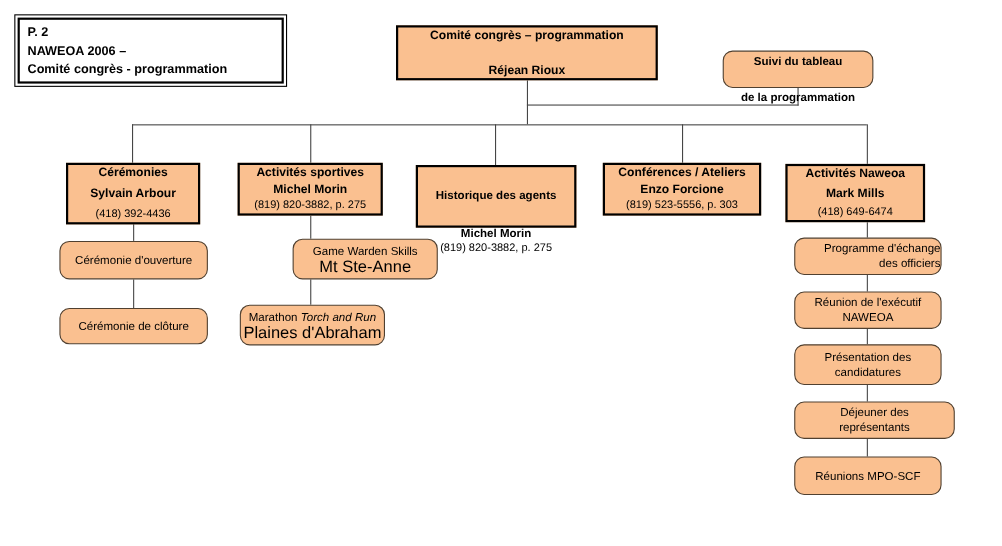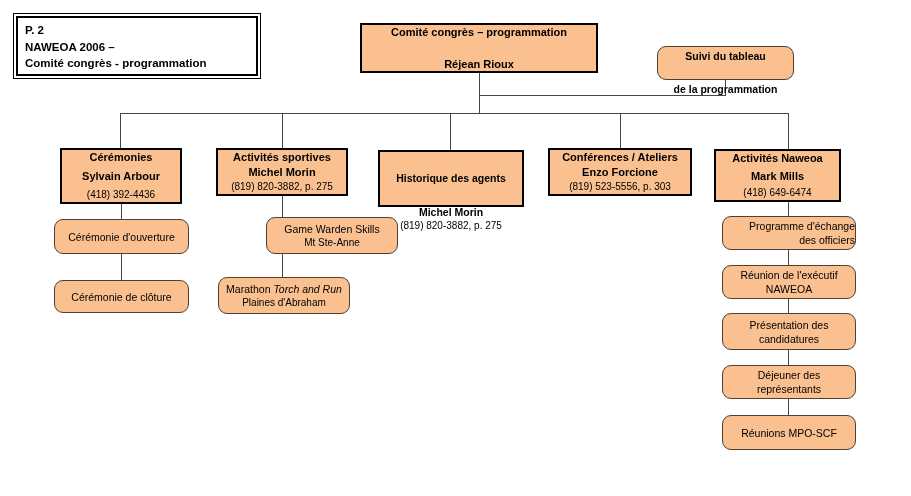--- a/index.html
+++ b/index.html
@@ -52,21 +52,21 @@
     border:1px solid var(--soft-border);
     border-radius:9px;
     display:flex;flex-direction:column;justify-content:center;
     text-align:center;
   }
   .bl{font-weight:bold;font-size:11px;line-height:14.5px;}
   .bl-sm{font-weight:bold;font-size:10.5px;line-height:13.5px;margin-top:20px;}
   .rl{font-weight:normal;font-size:10px;line-height:14px;}
   .rl-sm{font-weight:normal;font-size:10px;line-height:13px;}
   .soft .main{font-size:10.5px;line-height:14px;}
-  .soft .sub{font-size:10px;line-height:13px;}
+  .soft .sub{font-size:15px;line-height:13px;}
   .it{font-style:italic;}
 </style>
 </head>
 <body>
 
 <div class="canvas">
 
   <div class="vline" style="left:479px;top:73px;height:40px;"></div>
   <div class="vline" style="left:725px;top:80px;height:16px;"></div>
   <div class="hline" style="left:479px;top:95px;width:247px;"></div>
@@ -155,21 +155,21 @@
     <div class="main">des officiers</div>
   </div>
   <div class="soft" style="left:722px;top:265px;width:134px;height:34px;">
     <div class="main">Réunion de l'exécutif</div>
     <div class="main">NAWEOA</div>
   </div>
   <div class="soft" style="left:722px;top:313px;width:134px;height:37px;">
     <div class="main">Présentation des</div>
     <div class="main">candidatures</div>
   </div>
-  <div class="soft" style="left:722px;top:365px;width:134px;height:34px;">
+  <div class="soft" style="left:722px;top:365px;width:146px;height:34px;">
     <div class="main">Déjeuner des</div>
     <div class="main">représentants</div>
   </div>
   <div class="soft" style="left:722px;top:415px;width:134px;height:35px;">
     <div class="main">Réunions MPO-SCF</div>
   </div>
 
 </div>
 
 </body></html>

